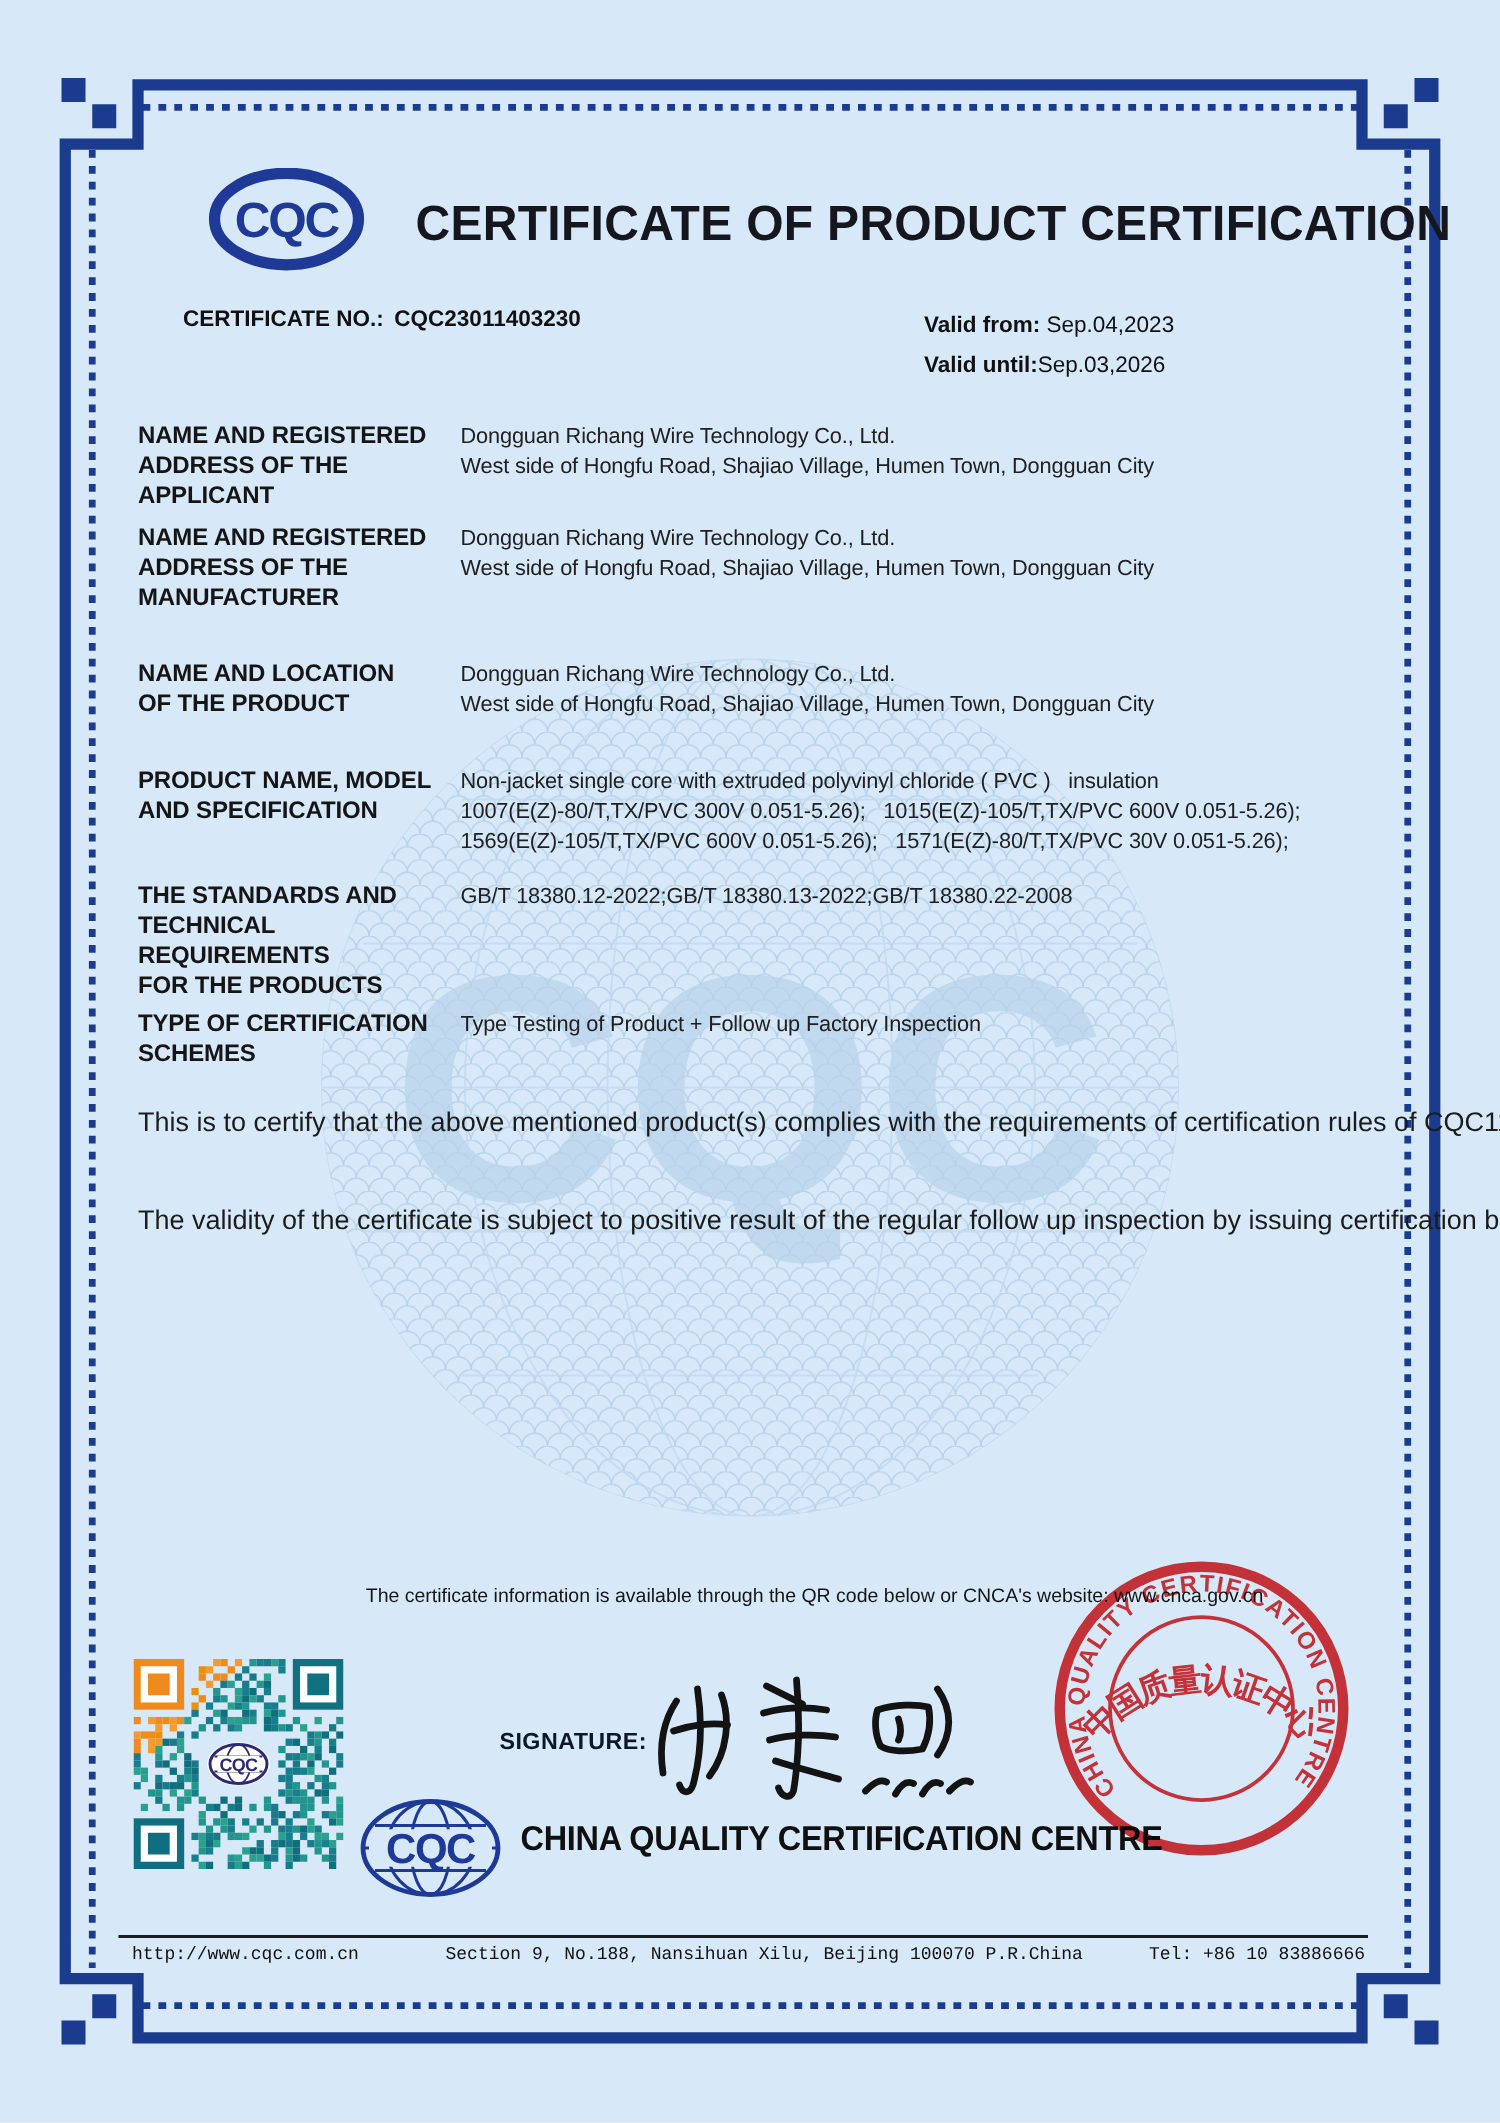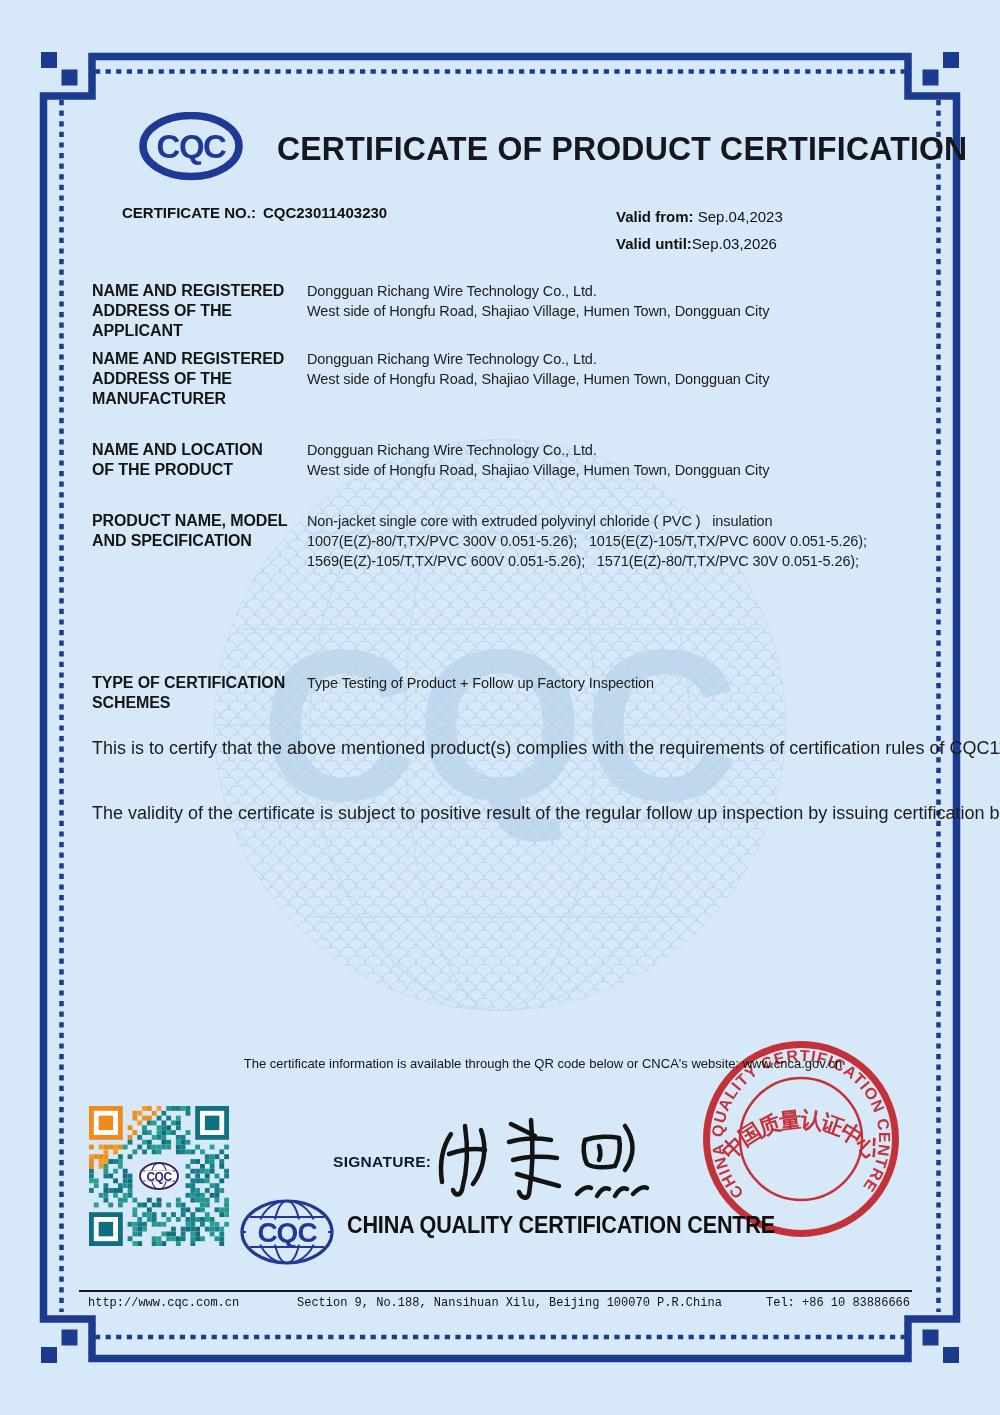--- a/index.html
+++ b/index.html
@@ -121,20 +121,26 @@
 OF THE PRODUCT</div>
     <div class="fvalue">Dongguan Richang Wire Technology Co., Ltd.
 West side of Hongfu Road, Shajiao Village, Humen Town, Dongguan City</div>
   </div>
   <div class="frow" style="top:511px">
     <div class="flabel">PRODUCT NAME, MODEL
 AND   SPECIFICATION</div>
     <div class="fvalue">Non-jacket single core with extruded polyvinyl chloride ( PVC )   insulation
 1007(E(Z)-80/T,TX/PVC 300V 0.051-5.26);   1015(E(Z)-105/T,TX/PVC 600V 0.051-5.26);
 1569(E(Z)-105/T,TX/PVC 600V 0.051-5.26);   1571(E(Z)-80/T,TX/PVC 30V 0.051-5.26);</div>
+  </div>
+  <div class="frow" style="top:588px">
+    <div class="flabel">THE STANDARDS AND
+TECHNICAL REQUIREMENTS
+FOR THE PRODUCTS</div>
+    <div class="fvalue">GB/T 18380.12-2022;GB/T 18380.13-2022;GB/T 18380.22-2008</div>
   </div>
   <div class="frow" style="top:673px">
     <div class="flabel">TYPE OF CERTIFICATION
 SCHEMES</div>
     <div class="fvalue">Type Testing of Product + Follow up Factory Inspection</div>
   </div>
 
   <div class="stmt" style="top:738px">This is to certify that the above mentioned product(s) complies with the requirements of certification rules of CQC11-463432-2020.</div>
   <div class="stmt" style="top:803px">The validity of the certificate is subject to positive result of the regular follow up inspection by issuing certification body until the expiry date.</div>
 

